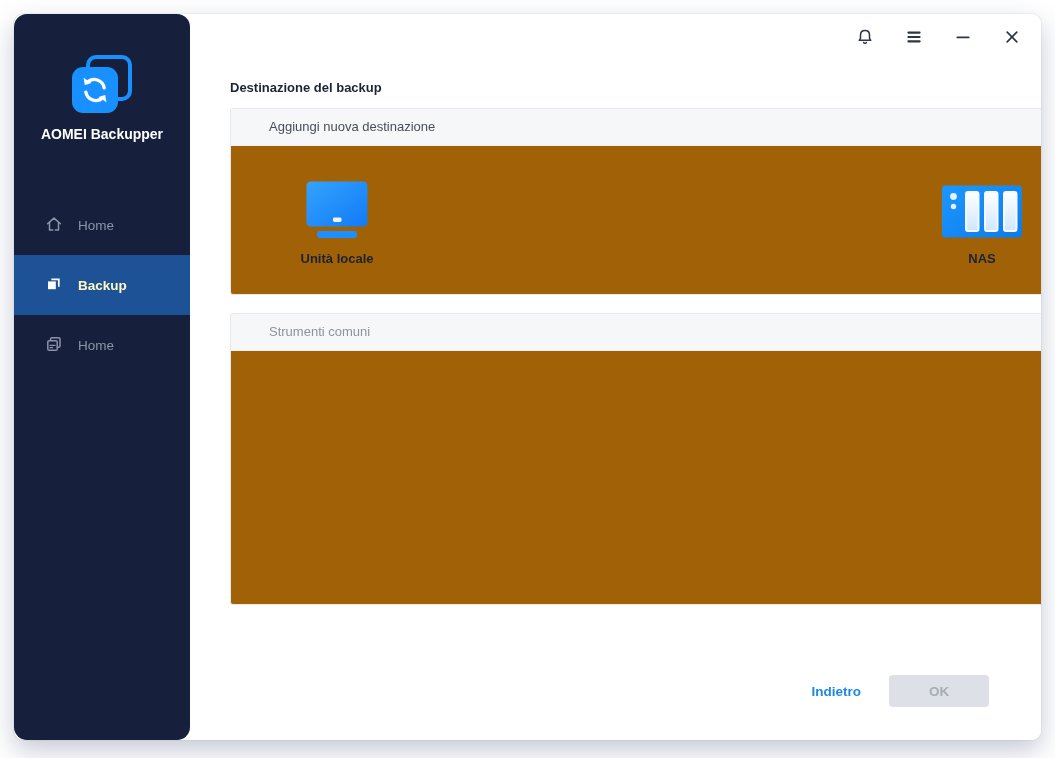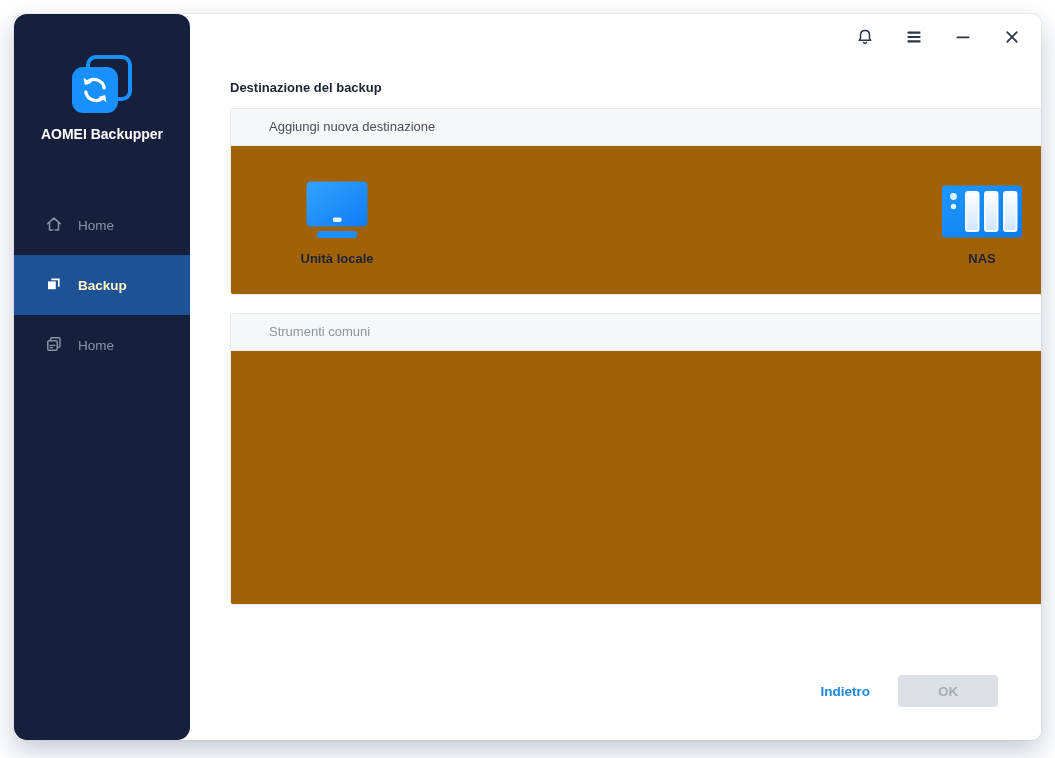--- a/index.html
+++ b/index.html
@@ -44,21 +44,21 @@
   .panel-add .panel-header{color:#474E59;}
   .panel-paths{top:299px;height:292px;}
   .panel-paths .panel-header{color:#8E949E;}
 
   .options{display:flex;justify-content:space-between;padding:0;height:150px;gap:23px;}
   .dest-option{width:212px;display:flex;flex-direction:column;align-items:center;
     justify-content:center;gap:13px;cursor:pointer;padding-top:2px;}
   .dest-icon{height:60px;display:flex;align-items:flex-end;justify-content:center;}
   .dest-label{font-size:13px;font-weight:bold;color:#1B2330;}
 
-  .footer{position:absolute;right:43px;bottom:33px;display:flex;
+  .footer{position:absolute;right:52px;bottom:33px;display:flex;
     align-items:center;gap:28px;}
   .back-link{color:#1E88E5;font-size:13.5px;font-weight:bold;cursor:pointer;text-decoration:none;}
   .ok-button{width:100px;height:32px;background:#DDE1E7;color:#A6ADB8;
     border:none;border-radius:4px;font-size:13.5px;font-weight:bold;
     font-family:inherit;cursor:default;}
 </style>
 </head>
 <body>
 
 <div class="window">

